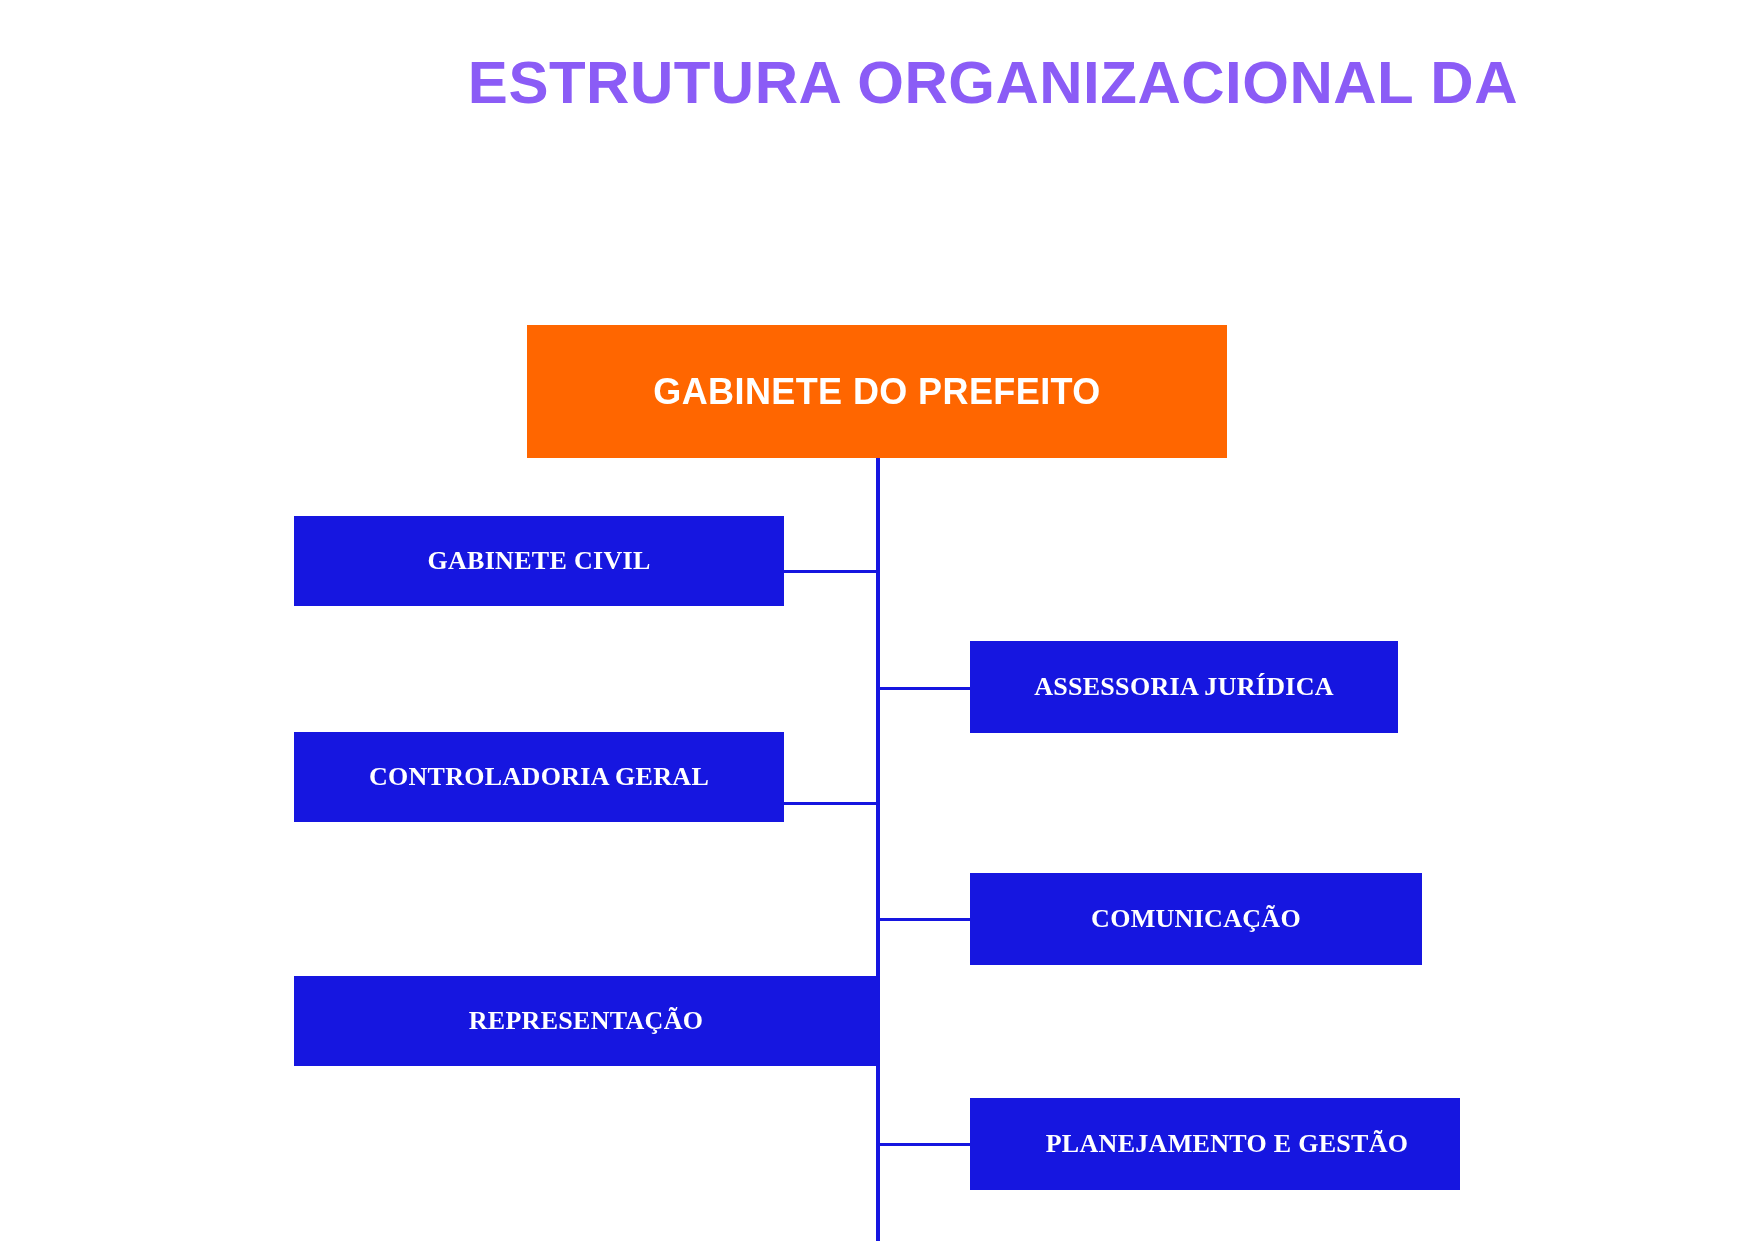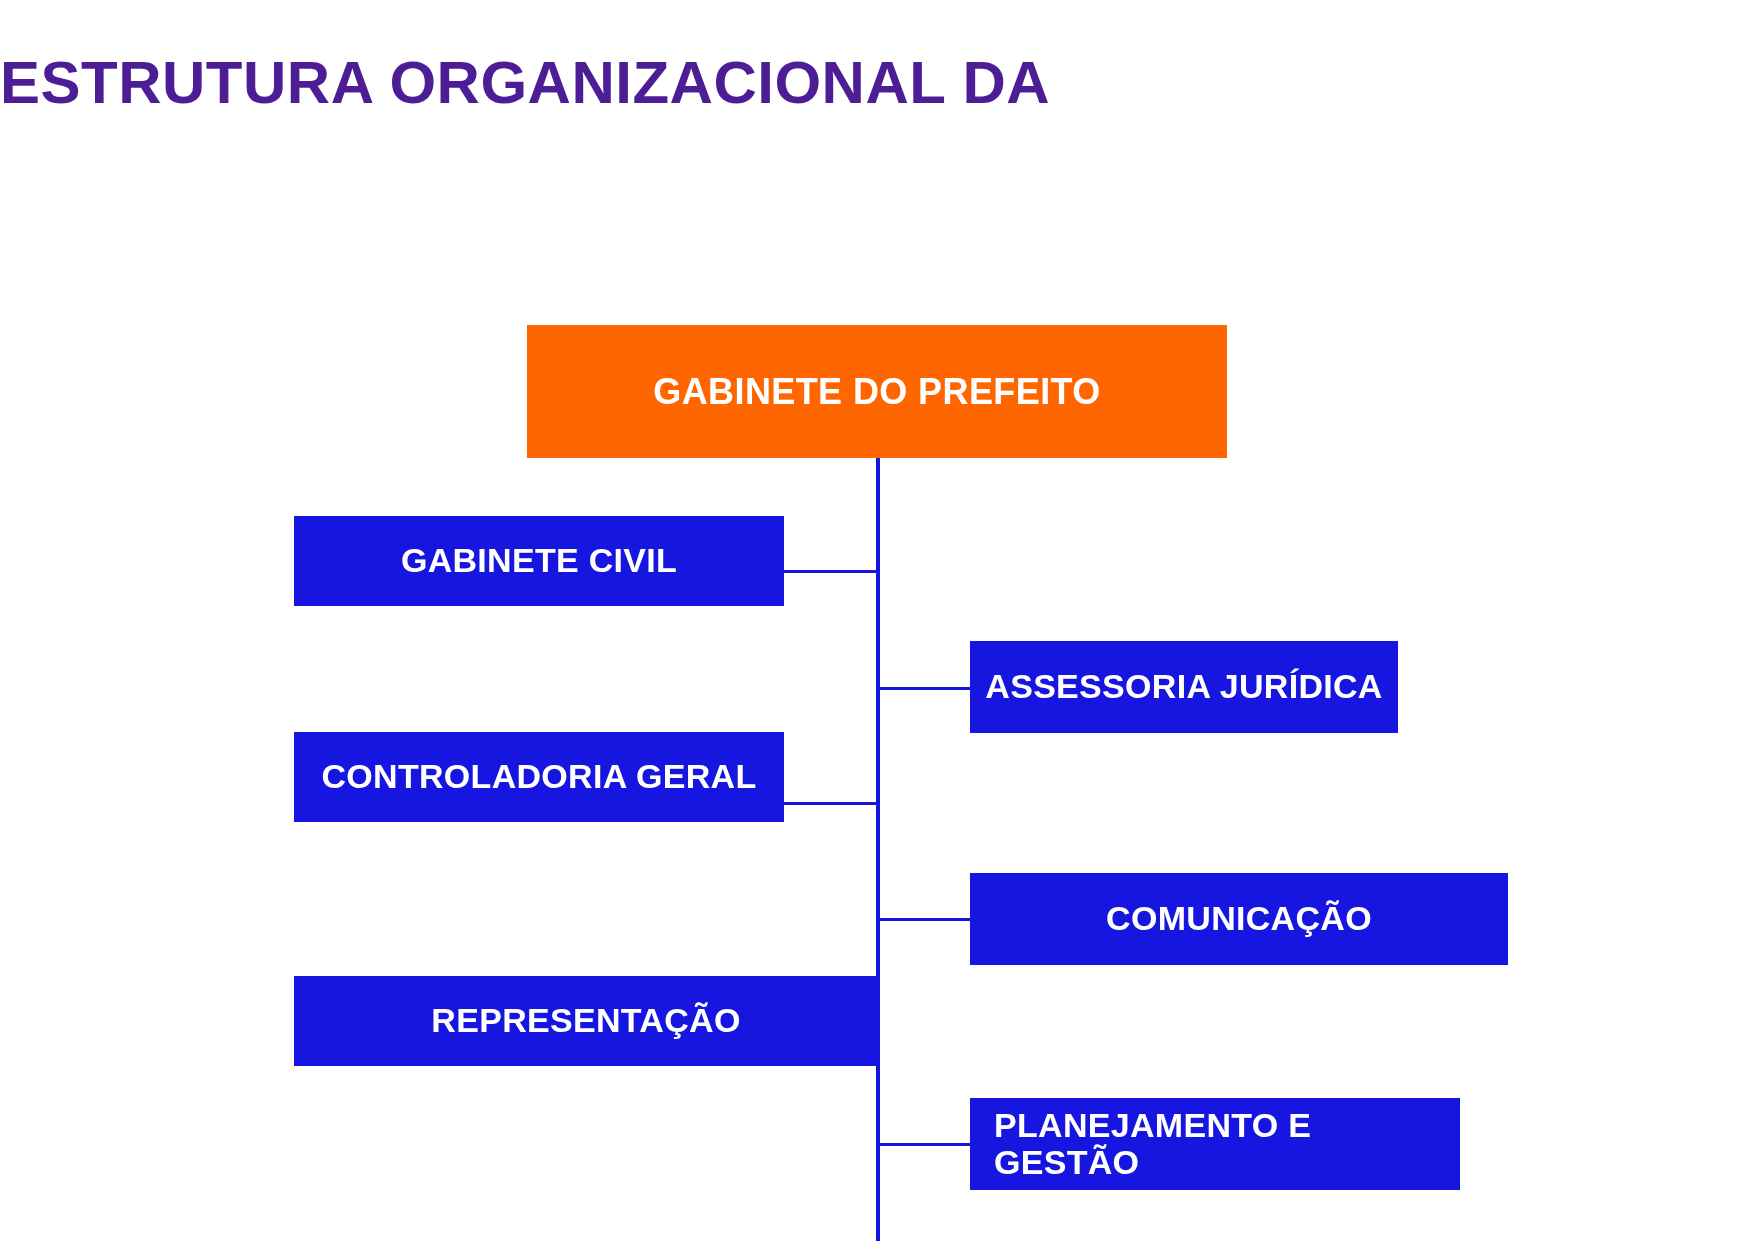--- a/index.html
+++ b/index.html
@@ -17,47 +17,48 @@
     position: relative;
     width: 1754px;
     height: 1241px;
     background: #ffffff;
   }
   #title {
     position: absolute;
     left: 0;
     top: 48px;
     width: 1518px;
-    text-align: left;
+    text-align: right;
     font-size: 60px;
     font-weight: bold;
     line-height: 1.18;
-    color: #4c1d95;
+    color: #8b5cf6;
     letter-spacing: 0.5px;
   }
   .node {
     position: absolute;
     box-sizing: border-box;
     display: flex;
     align-items: center;
     justify-content: center;
     color: #ffffff;
     font-weight: bold;
     text-align: left;
     line-height: 1.1;
   }
   .node-root {
     background: #ff6600;
     font-size: 36px;
     letter-spacing: 0.4px;
   }
   .node-sub {
     background: #1616e0;
-    font-size: 34px;
+    font-size: 26px;
     letter-spacing: 0.3px;
+    font-family: Liberation Serif, serif;
   }
   .line {
     position: absolute;
     background: #1616e0;
   }
   .vline { width: 4px; }
   .hline { height: 3px; }
 </style>
 </head>
 <body>
@@ -90,21 +91,21 @@
   </div>
 
   <div class="node node-sub" style="left:294px; top:976px; width:584px; height:90px;">
     <span>REPRESENTAÇÃO</span>
   </div>
 
   <div class="node node-sub" style="left:970px; top:641px; width:428px; height:92px;">
     <span>ASSESSORIA JURÍDICA</span>
   </div>
 
-  <div class="node node-sub" style="left:970px; top:873px; width:538px; height:92px;">
+  <div class="node node-sub" style="left:970px; top:873px; width:452px; height:92px;">
     <span>COMUNICAÇÃO</span>
   </div>
 
   <div class="node node-sub" style="left:970px; top:1098px; width:490px; height:92px;padding-left:24px;">
     <span>PLANEJAMENTO E GESTÃO</span>
   </div>
 
 </div>
 
 </body></html>

